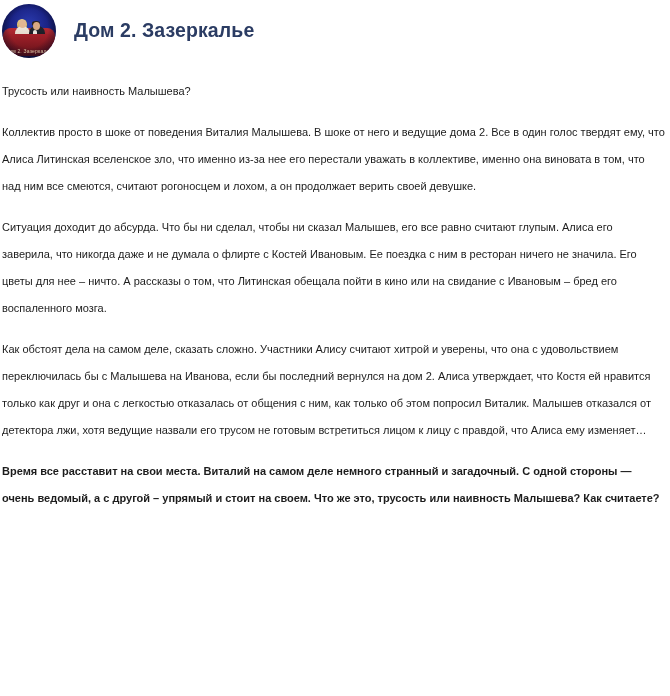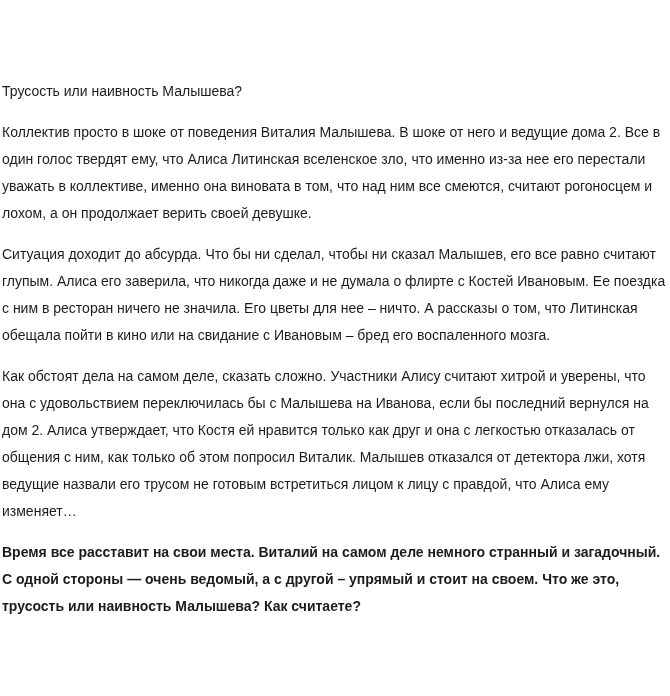--- a/index.html
+++ b/index.html
@@ -165,39 +165,58 @@
     white-space: nowrap;
   }
 
   
   .post-body {
     position: absolute;
     left: 2px;
     top: 78px;
     width: 664px;
     font-family: "Liberation Sans", "DejaVu Sans", sans-serif;
-    font-size: 14px;
+    font-size: 11px;
     line-height: 27px;
     color: #1c1c1c;
     text-align: left;
   }
   .post-body p {
     margin: 0 0 14px 0;
     padding: 0;
   }
   .post-body p:last-child {
     margin-bottom: 0;
     font-weight: bold;
   }
 </style>
 </head>
 <body>
 
 <div id="page">
 
+  <div class="post-header">
+
+    <div class="avatar">
+      <div class="av-woman-hair"></div>
+      <div class="av-sofa-back"></div>
+      <div class="av-woman-body"></div>
+      <div class="av-woman-head"></div>
+      <div class="av-man-body"></div>
+      <div class="av-man-shirt"></div>
+      <div class="av-man-hair"></div>
+      <div class="av-man-head"></div>
+      <div class="av-sofa"></div>
+      <div class="av-caption">Дом 2. Зазеркалье</div>
+      <div class="av-vignette"></div>
+    </div>
+
+    <div class="post-title">Дом 2. Зазеркалье</div>
+
+  </div>
 
   <div class="post-body">
     <p>Трусость или наивность Малышева?</p>
     <p>Коллектив просто в шоке от поведения Виталия Малышева. В шоке от него и ведущие дома 2. Все в один голос твердят ему, что Алиса Литинская вселенское зло, что именно из-за нее его перестали уважать в коллективе, именно она виновата в том, что над ним все смеются, считают рогоносцем и лохом, а он продолжает верить своей девушке.</p>
     <p>Ситуация доходит до абсурда. Что бы ни сделал, чтобы ни сказал Малышев, его все равно считают глупым. Алиса его заверила, что никогда даже и не думала о флирте с Костей Ивановым. Ее поездка с ним в ресторан ничего не значила. Его цветы для нее – ничто. А рассказы о том, что Литинская обещала пойти в кино или на свидание с Ивановым – бред его воспаленного мозга.</p>
     <p>Как обстоят дела на самом деле, сказать сложно. Участники Алису считают хитрой и уверены, что она с удовольствием переключилась бы с Малышева на Иванова, если бы последний вернулся на дом 2. Алиса утверждает, что Костя ей нравится только как друг и она с легкостью отказалась от общения с ним, как только об этом попросил Виталик. Малышев отказался от детектора лжи, хотя ведущие назвали его трусом не готовым встретиться лицом к лицу с правдой, что Алиса ему изменяет…</p>
     <p>Время все расставит на свои места. Виталий на самом деле немного странный и загадочный. С одной стороны — очень ведомый, а с другой – упрямый и стоит на своем. Что же это, трусость или наивность Малышева? Как считаете?</p>
   </div>
 
 </div>

